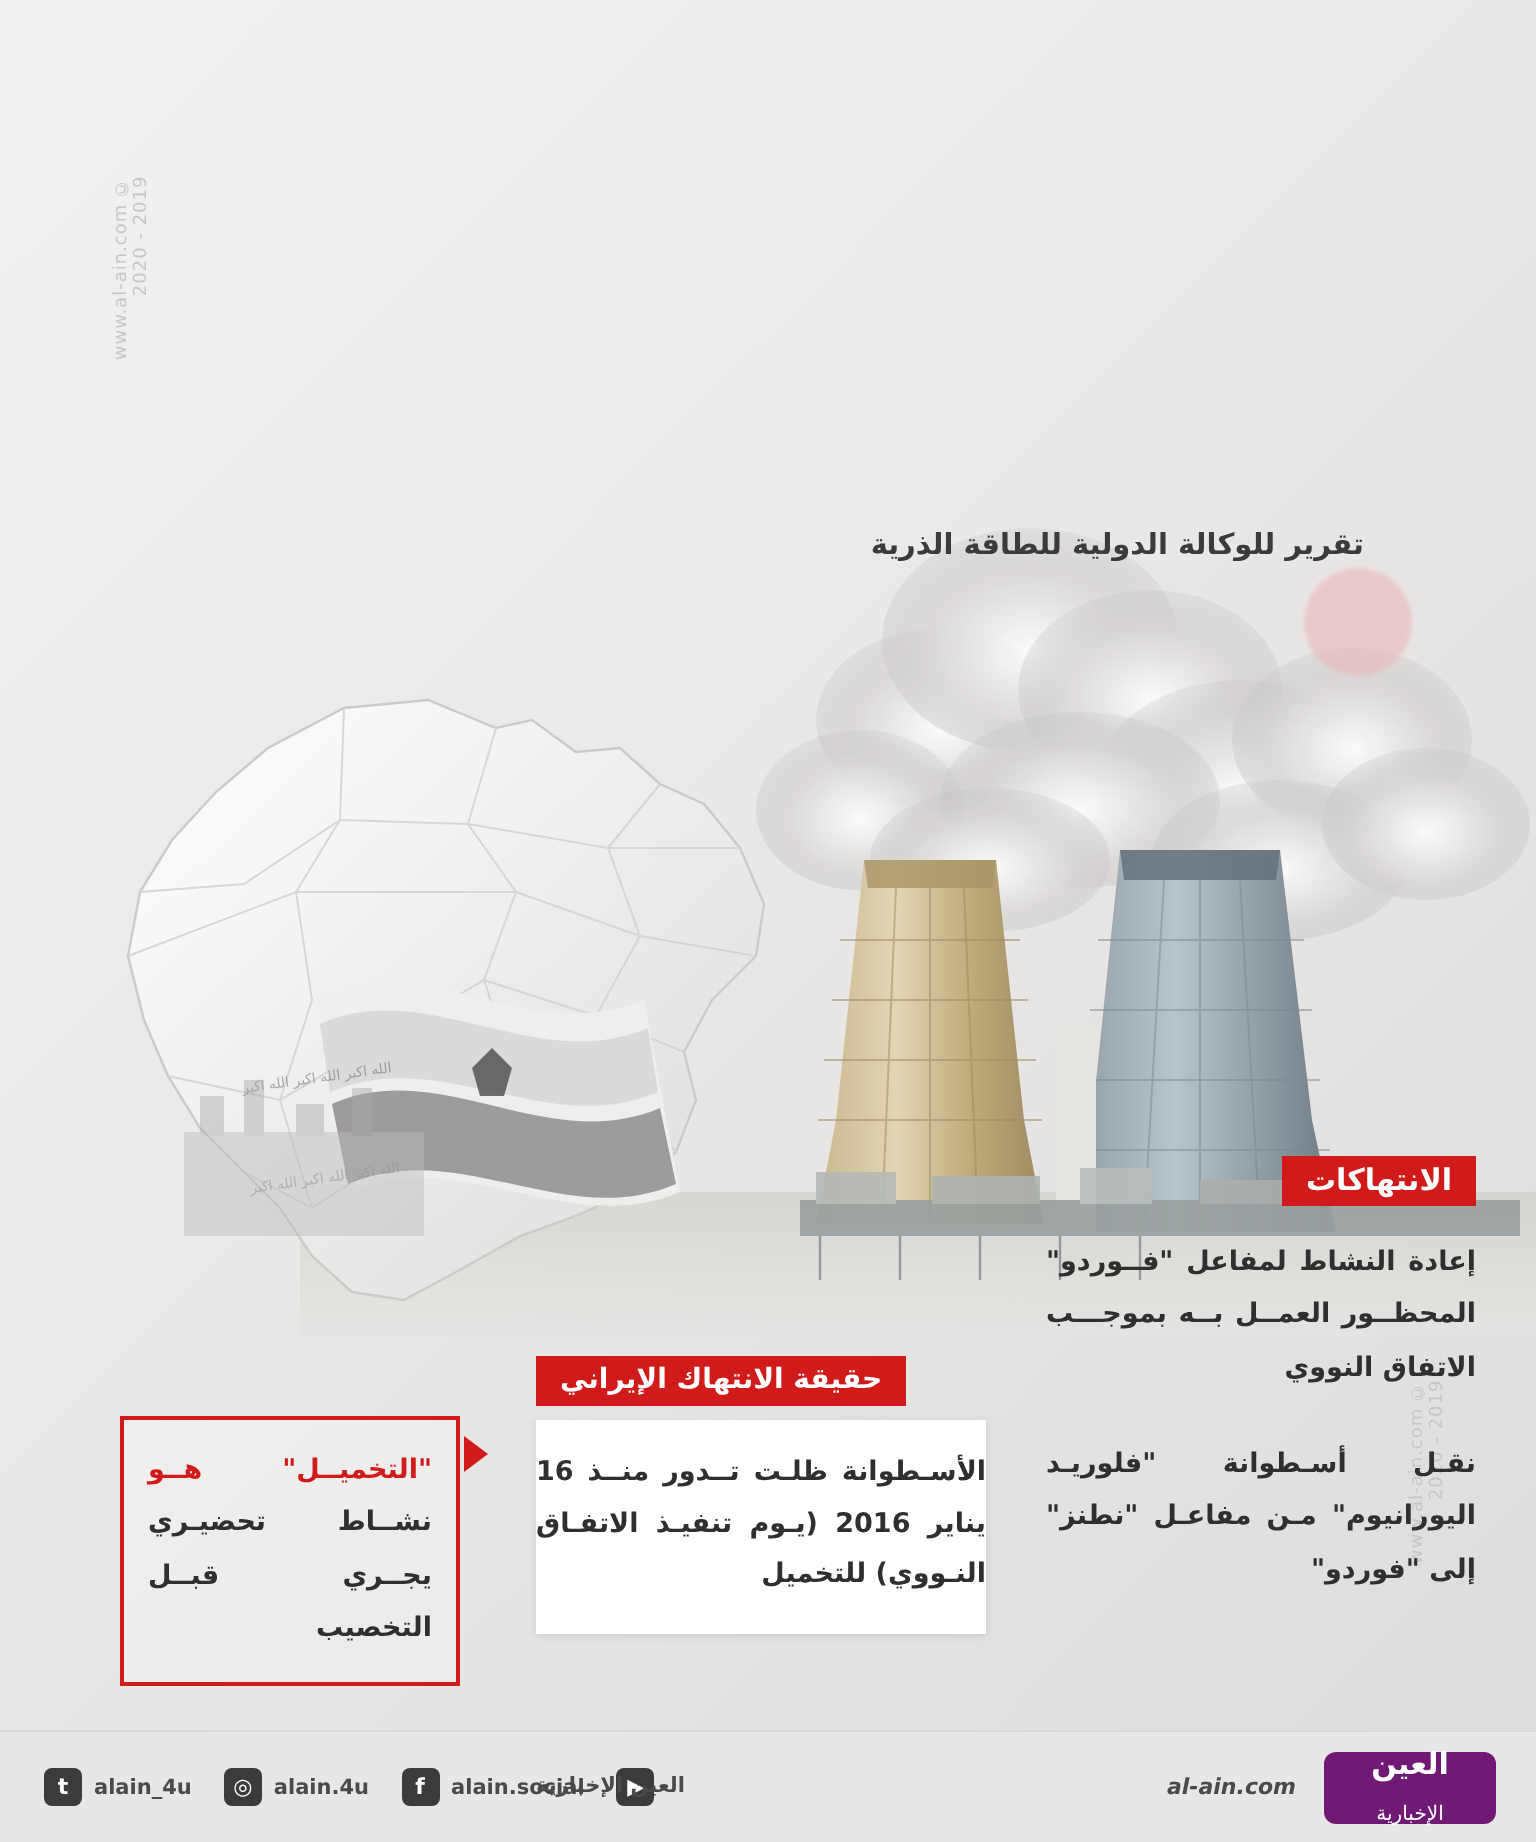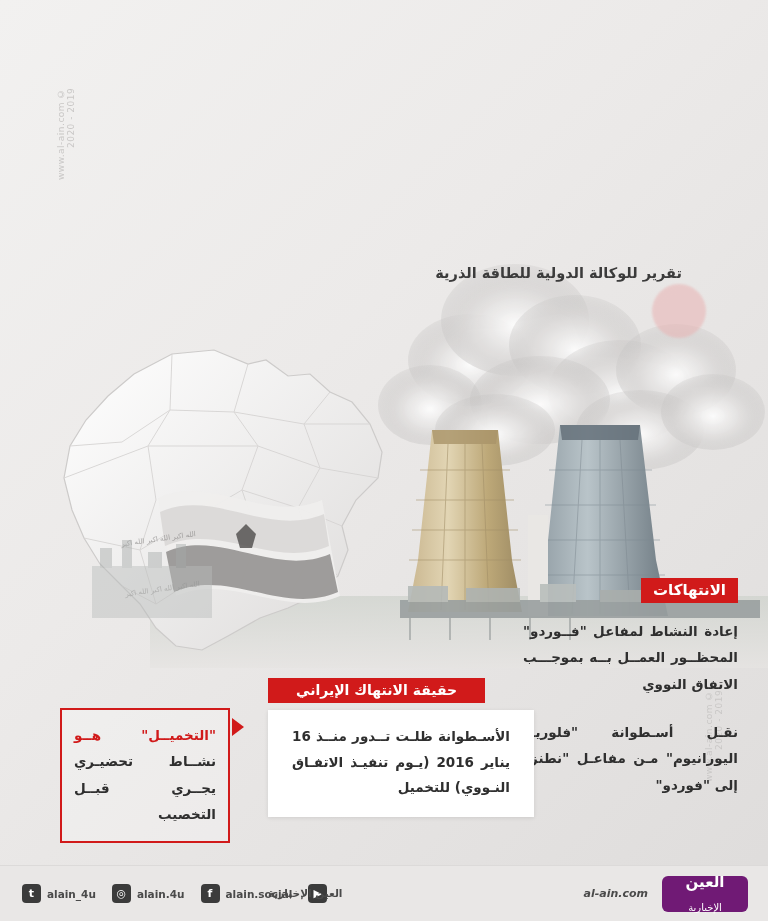--- a/index.html
+++ b/index.html
@@ -103,29 +103,29 @@
   .viol-item + .viol-item { margin-top: 22px; }
 
   
   .fact-head {
     position: absolute;
     left: 268px; top: 678px;
     background: #d11a1a;
     color: #fff;
     font-size: 14px;
     font-weight: bold;
-    padding: 4px 28px 5px;
+    padding: 4px 12px 5px;
     z-index: 7;
   }
   .fact-body {
     position: absolute;
     left: 268px; top: 710px;
-    width: 266px;
+    width: 225px;
     background: #fff;
-    padding: 14px 24px 16px;
+    padding: 14px 0 16px;
     box-shadow: 0 1px 4px rgba(0,0,0,.10);
     z-index: 7;
   }
   .fact-body p {
     color: #2f2f2f;
     font-size: 13.5px;
     font-weight: bold;
     line-height: 1.9;
     text-align: justify;
     text-align-last: right;

